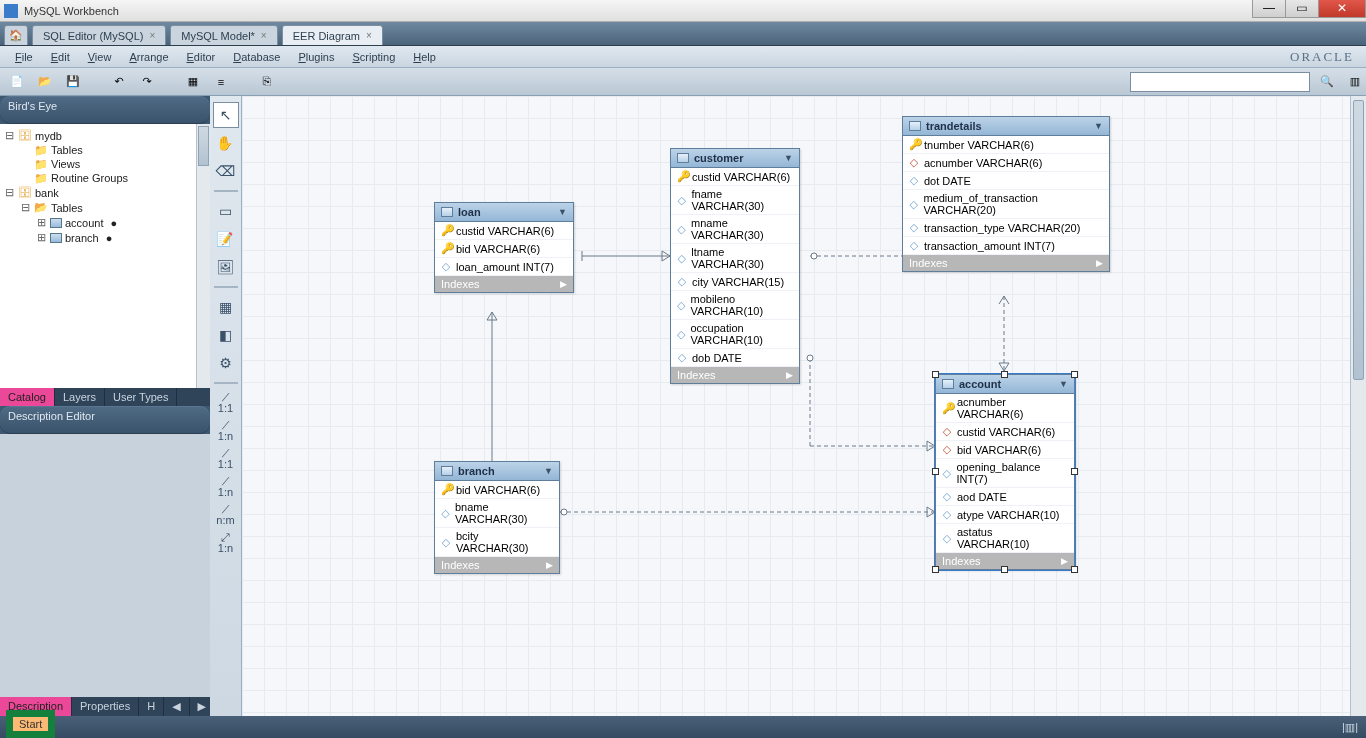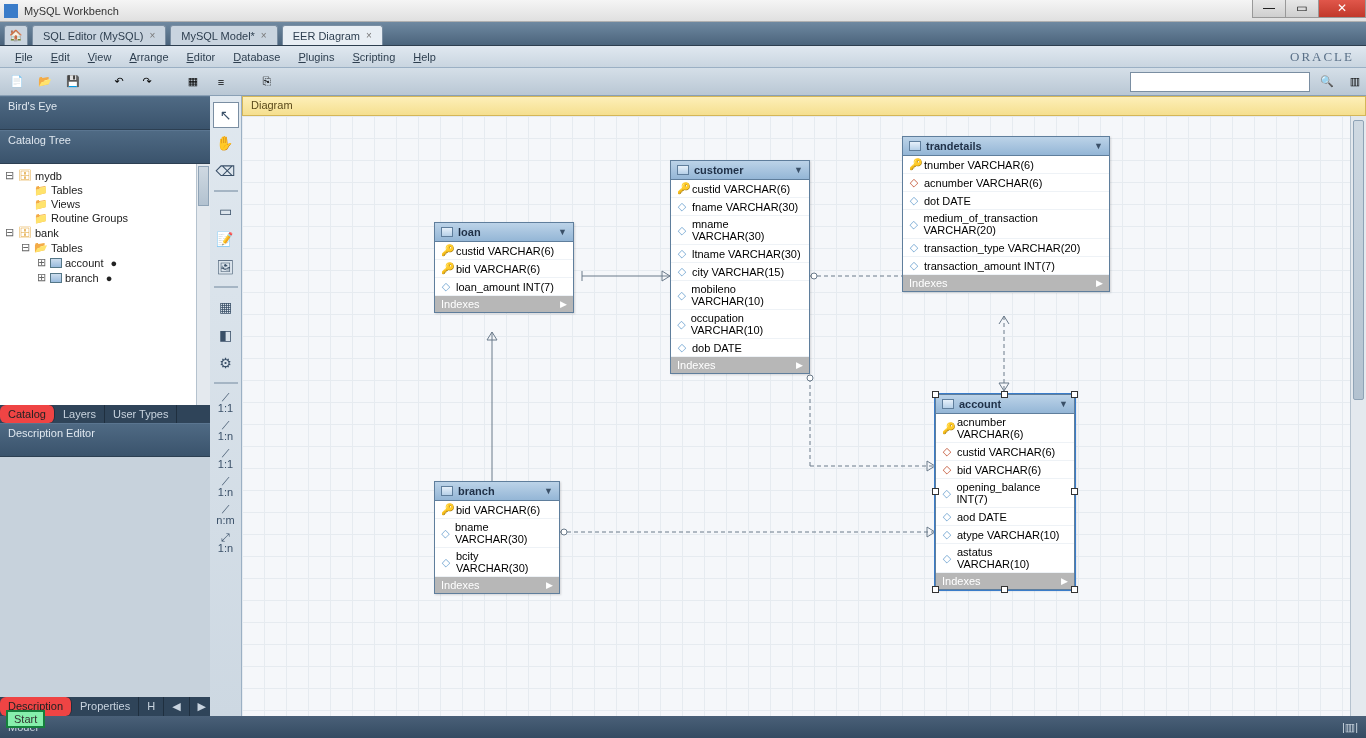--- a/index.html
+++ b/index.html
@@ -23,39 +23,39 @@
 .menubar .menu-item::first-letter { text-decoration: underline; }
 .menubar .oracle { position:absolute; right:12px; font-family: Georgia, serif; letter-spacing: 2px; font-size:13px; color:#5a7088;}
 
 .toolbar { height: 28px; background: linear-gradient(#d5dfe8,#b9c7d4); display: flex; align-items: center; padding-left: 6px; gap:6px; border-bottom:1px solid #8aa0b5;}
 .tbtn { width: 22px; height: 22px; display:flex; align-items:center; justify-content:center; border: 1px solid transparent; }
 .toolbar .spacer { flex:1; }
 .toolbar input.search { width: 180px; height: 20px; border:1px solid #7a8ea2; padding:0 4px; background:#fff;}
 
 .workspace { display:flex; height: 620px; }
 .sidebar { width: 210px; background: #3d5871; display:flex; flex-direction:column; }
-.panel-title { height: 34px; background: linear-gradient(#4f6a84,#3a536c); color:#dfe7ef; padding: 3px 8px; border-bottom:1px solid #2c3f52; border-top:1px solid #5a7590;}
+.panel-title { height: 28px; background: linear-gradient(#4f6a84,#3a536c); color:#dfe7ef; padding: 3px 8px; border-bottom:1px solid #2c3f52; border-top:1px solid #5a7590;border-radius:10px;}
 .birds-eye { background:#c7d2dc; padding: 6px 8px 10px; }
 .zoom-row { display:flex; align-items:center; gap:4px; margin-bottom:6px; color:#2d3e4f;}
 .zoom-row select { height:18px; font-size:11px;}
 .minimap { background:#fff; border:1px solid #888; height:140px; position:relative;}
 .minimap .mbox { position:absolute; background:#8bb6de; }
 .catalog { flex:1; background:#fff; position:relative; overflow:hidden;}
 .tree { padding: 4px; color:#222; }
 .tree-item { display:flex; align-items:center; gap:3px; padding:1px 0;}
 .tree-item .exp { width:11px; text-align:center; color:#666;}
 .tree-item .ico { width:14px; height:12px; display:inline-flex; align-items:center; justify-content:center;}
 .indent1 { padding-left: 16px; }
 .indent2 { padding-left: 32px; }
 .db-ico { color:#e0a030;}
 .folder-ico { color:#e6b04a;}
 .table-ico { width:12px; height:10px; background:linear-gradient(#cde,#9bd); border:1px solid #578;}
 .bottom-tabs { display:flex; background:#2f4459;}
 .bottom-tab { padding:3px 8px; color:#c9d4df; font-size:11px; border-right:1px solid #1f2f3f;}
-.bottom-tab.active { background:#ef4444; color:#222;border-radius:6px;}
+.bottom-tab.active { background:#ec4899; color:#222;}
 .desc-editor { background:#c7d2dc; padding:6px;}
 .desc-editor select { width:100%; height:20px;}
 .nav-arrows { display:flex; margin-left:auto;}
 
 .toolstrip { width: 32px; background: linear-gradient(#e0e8ef,#cdd8e2); border-right:1px solid #9bb0c4; display:flex; flex-direction:column; align-items:center; padding-top:6px; gap:2px;}
 .tool { width:26px; height:26px; display:flex; align-items:center; justify-content:center; border:1px solid transparent; font-size:14px; color:#3a5068;}
 .tool.active { background:#fff; border:1px solid #7a8ea2; }
 .tool.sep { height:1px; width:24px; background:#a5b5c4; margin:4px 0;}
 .tool.rel { font-size:8px; line-height:1; flex-direction:column;}
 
@@ -80,21 +80,21 @@
 .col .key.pk { color:#e0a030; }
 .col .key.fk { color:#c05030;}
 .col .key.attr { color:#6fa3d0;}
 .entity-foot { background:#b7b7b7; color:#fff; padding:2px 6px; display:flex; align-items:center; font-size:10px;}
 .entity-foot .arr { margin-left:auto; font-size:9px;}
 .handle { position:absolute; width:7px; height:7px; background:#fff; border:1px solid #333;}
 
 svg.connectors { position:absolute; inset:0; width:100%; height:100%; pointer-events:none;}
 
 .statusbar { height:22px; background: linear-gradient(#4a6078,#344b62); color:#cdd8e2; display:flex; align-items:center; padding:0 8px;}
-.startbtn { position:absolute; left:6px; top:710px; background:#86efac; border:2px solid #15803d; padding:1px 6px; font-size:11px; color:#333;}
+.startbtn { position:absolute; left:6px; top:710px; background:#fdba74; border:7px solid #15803d; padding:1px 6px; font-size:11px; color:#333;}
 
 .vscroll { position:absolute; right:0; top:0; bottom:0; width:16px; background:#e4e9ee; border-left:1px solid #b5c2ce;}
 .vscroll .thumb { position:absolute; left:2px; right:2px; top:4px; height:280px; background:linear-gradient(#cfd9e2,#b3c2d0); border:1px solid #8fa3b6; border-radius:2px;}
 .cat-scroll { position:absolute; right:0; top:0; bottom:0; width:14px; background:#e4e9ee; border-left:1px solid #b5c2ce;}
 .cat-scroll .thumb { position:absolute; left:1px; right:1px; top:2px; height:40px; background:linear-gradient(#cfd9e2,#b3c2d0); border:1px solid #8fa3b6;}
 </style>
 </head>
 <body>
 
 <div class="titlebar">
@@ -151,21 +151,20 @@
   <div class="spacer"></div>
   <input class="search" style="">
   <div class="tbtn">🔍</div>
   <div class="tbtn">▥</div>
 </div>
 
 <div class="workspace">
 
   <div class="sidebar">
     <div class="panel-title">Bird's Eye</div>
-    <div class="panel-title">Catalog Tree</div>
     <div class="catalog">
       <div class="tree">
         <div class="tree-item">
             <span class="exp">⊟</span>
             <span class="ico db-ico">🗄</span>
             <span>mydb</span>
           </div>
         <div class="tree-item indent1">
             <span class="exp"></span>
             <span class="ico folder-ico">📁</span>
@@ -259,21 +258,20 @@
         <span>⟋</span>
         <span>n:m</span>
       </div>
     <div class="tool rel">
         <span>⤢</span>
         <span>1:n</span>
       </div>
   </div>
 
   <div class="canvas-wrap">
-    <div class="canvas-tab">Diagram</div>
     <div class="canvas">
       <svg class="connectors">
         <g stroke="#6a7a8a" stroke-width="1" fill="none">
 
           <line x1="340" y1="160" x2="428" y2="160"></line>
           <line x1="340" y1="155" x2="340" y2="165"></line>
           <path d="M428 160 l-8 -5 M428 160 l-8 5 M420 155 l0 10"></path>
 
           <line x1="568" y1="160" x2="660" y2="160" stroke-dasharray="4 3"></line>
           <circle cx="572" cy="160" r="3" fill="#fff"></circle>
@@ -316,21 +314,21 @@
               <span class="key attr" style="color: rgb(111, 163, 208);">◇</span>
               <span>loan_amount INT(7)</span>
             </div>
           </div>
         <div class="entity-foot">
             <span>Indexes</span>
             <span class="arr">▶</span>
           </div>
       </div>
 
-      <div class="entity" style="left:428px;top:44px;width:140px">
+      <div class="entity" style="left:428px;top:52px;width:130px">
         <div class="entity-head">
             <span class="tico"></span>
             <span>customer</span>
             <span class="chev">▼</span>
           </div>
         <div class="entity-cols">
             <div class="col">
               <span class="key pk">🔑</span>
               <span>custid VARCHAR(6)</span>
             </div>

